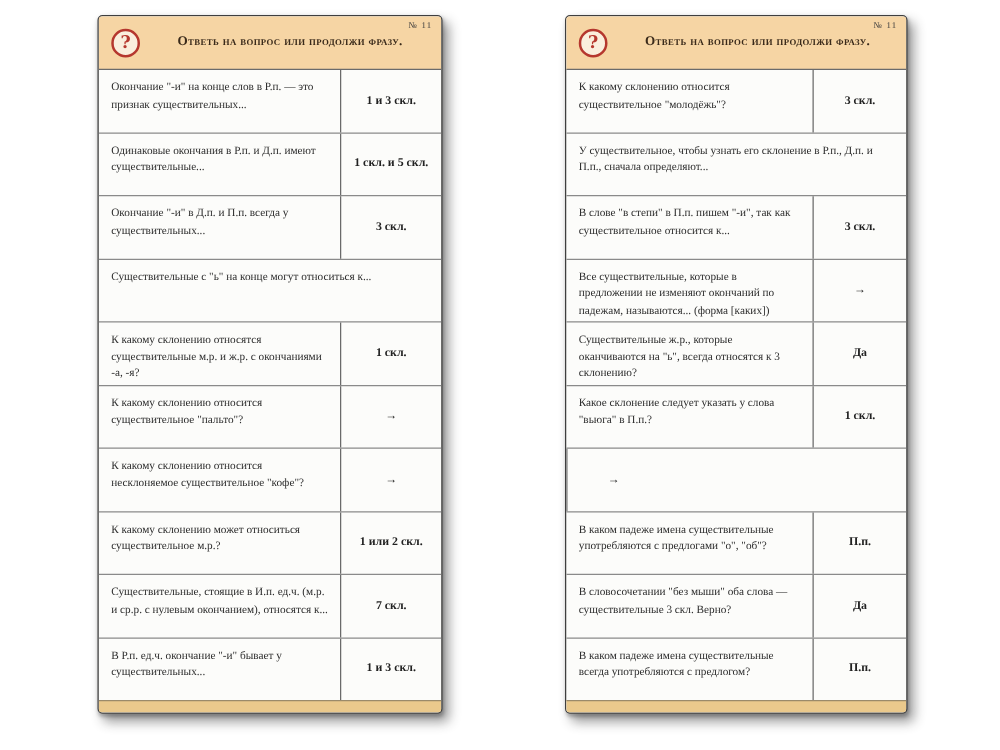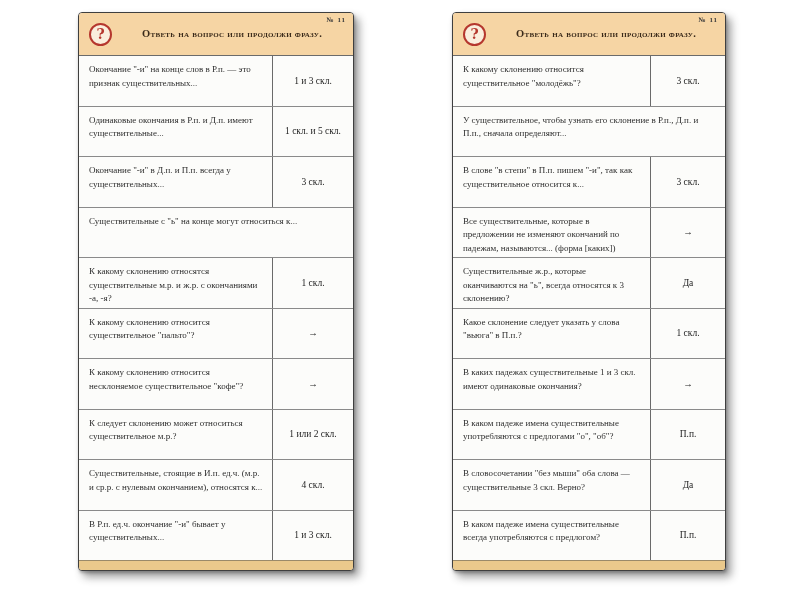--- a/index.html
+++ b/index.html
@@ -59,21 +59,21 @@
     line-height: 1.25;
     color: #3a2a1a;
     letter-spacing: 0.3px;
     margin-left: 23px;
   }
   .card.right .card-title { max-width: 185px; }
   .corner-num {
     position: absolute;
     top: 3px; right: 7px;
     font-size: 7px;
-    font-weight: bold;
+    font-weight: normal;
     color: #3a3a3a;
     letter-spacing: 1px;
   }
 
   .rows { flex: 1 1 auto; display: flex; flex-direction: column; }
   .row {
     flex: 1 1 0;
     display: flex;
     border-bottom: 1px solid #8a8a8a;
     min-height: 0;
@@ -90,20 +90,21 @@
   .a {
     flex: 0 0 72px;
     border-left: 1px solid #6a6a6a;
     display: flex;
     align-items: center;
     justify-content: center;
     font-size: 9.5px;
     color: #222;
     text-align: right;
     padding: 2px 4px;
+    font-weight: bold;
   }
   .card.right .a { flex-basis: 66px; }
 
   .bottom-strip {
     flex: 0 0 9px;
     background: #eac98c;
     border-top: 1px solid #9a8a6a;
   }
 </style>
 </head>
@@ -146,27 +147,27 @@
     <div class="q">К какому склонению относится существительное "пальто"?</div>
     <div class="a">→</div>
   </div>
 
   <div class="row">
     <div class="q">К какому склонению относится несклоняемое существительное "кофе"?</div>
     <div class="a">→</div>
   </div>
 
   <div class="row">
-    <div class="q">К следует склонению может относиться существительное м.р.?</div>
+    <div class="q">К какому склонению может относиться существительное м.р.?</div>
     <div class="a">1 или 2 скл.</div>
   </div>
 
   <div class="row">
     <div class="q">Существительные, стоящие в И.п. ед.ч. (м.р. и ср.р. с нулевым окончанием), относятся к...</div>
-    <div class="a">4 скл.</div>
+    <div class="a">7 скл.</div>
   </div>
 
   <div class="row">
     <div class="q">В Р.п. ед.ч. окончание "-и" бывает у существительных...</div>
     <div class="a">1 и 3 скл.</div>
   </div>
 </div>
     <div class="bottom-strip"></div>
   </div>
 
@@ -200,21 +201,20 @@
     <div class="q">Существительные ж.р., которые оканчиваются на "ь", всегда относятся к 3 склонению?</div>
     <div class="a">Да</div>
   </div>
 
   <div class="row">
     <div class="q">Какое склонение следует указать у слова "вьюга" в П.п.?</div>
     <div class="a">1 скл.</div>
   </div>
 
   <div class="row">
-    <div class="q">В каких падежах существительные 1 и 3 скл. имеют одинаковые окончания?</div>
     <div class="a">→</div>
   </div>
 
   <div class="row">
     <div class="q">В каком падеже имена существительные употребляются с предлогами "о", "об"?</div>
     <div class="a">П.п.</div>
   </div>
 
   <div class="row">
     <div class="q">В словосочетании "без мыши" оба слова — существительные 3 скл. Верно?</div>

